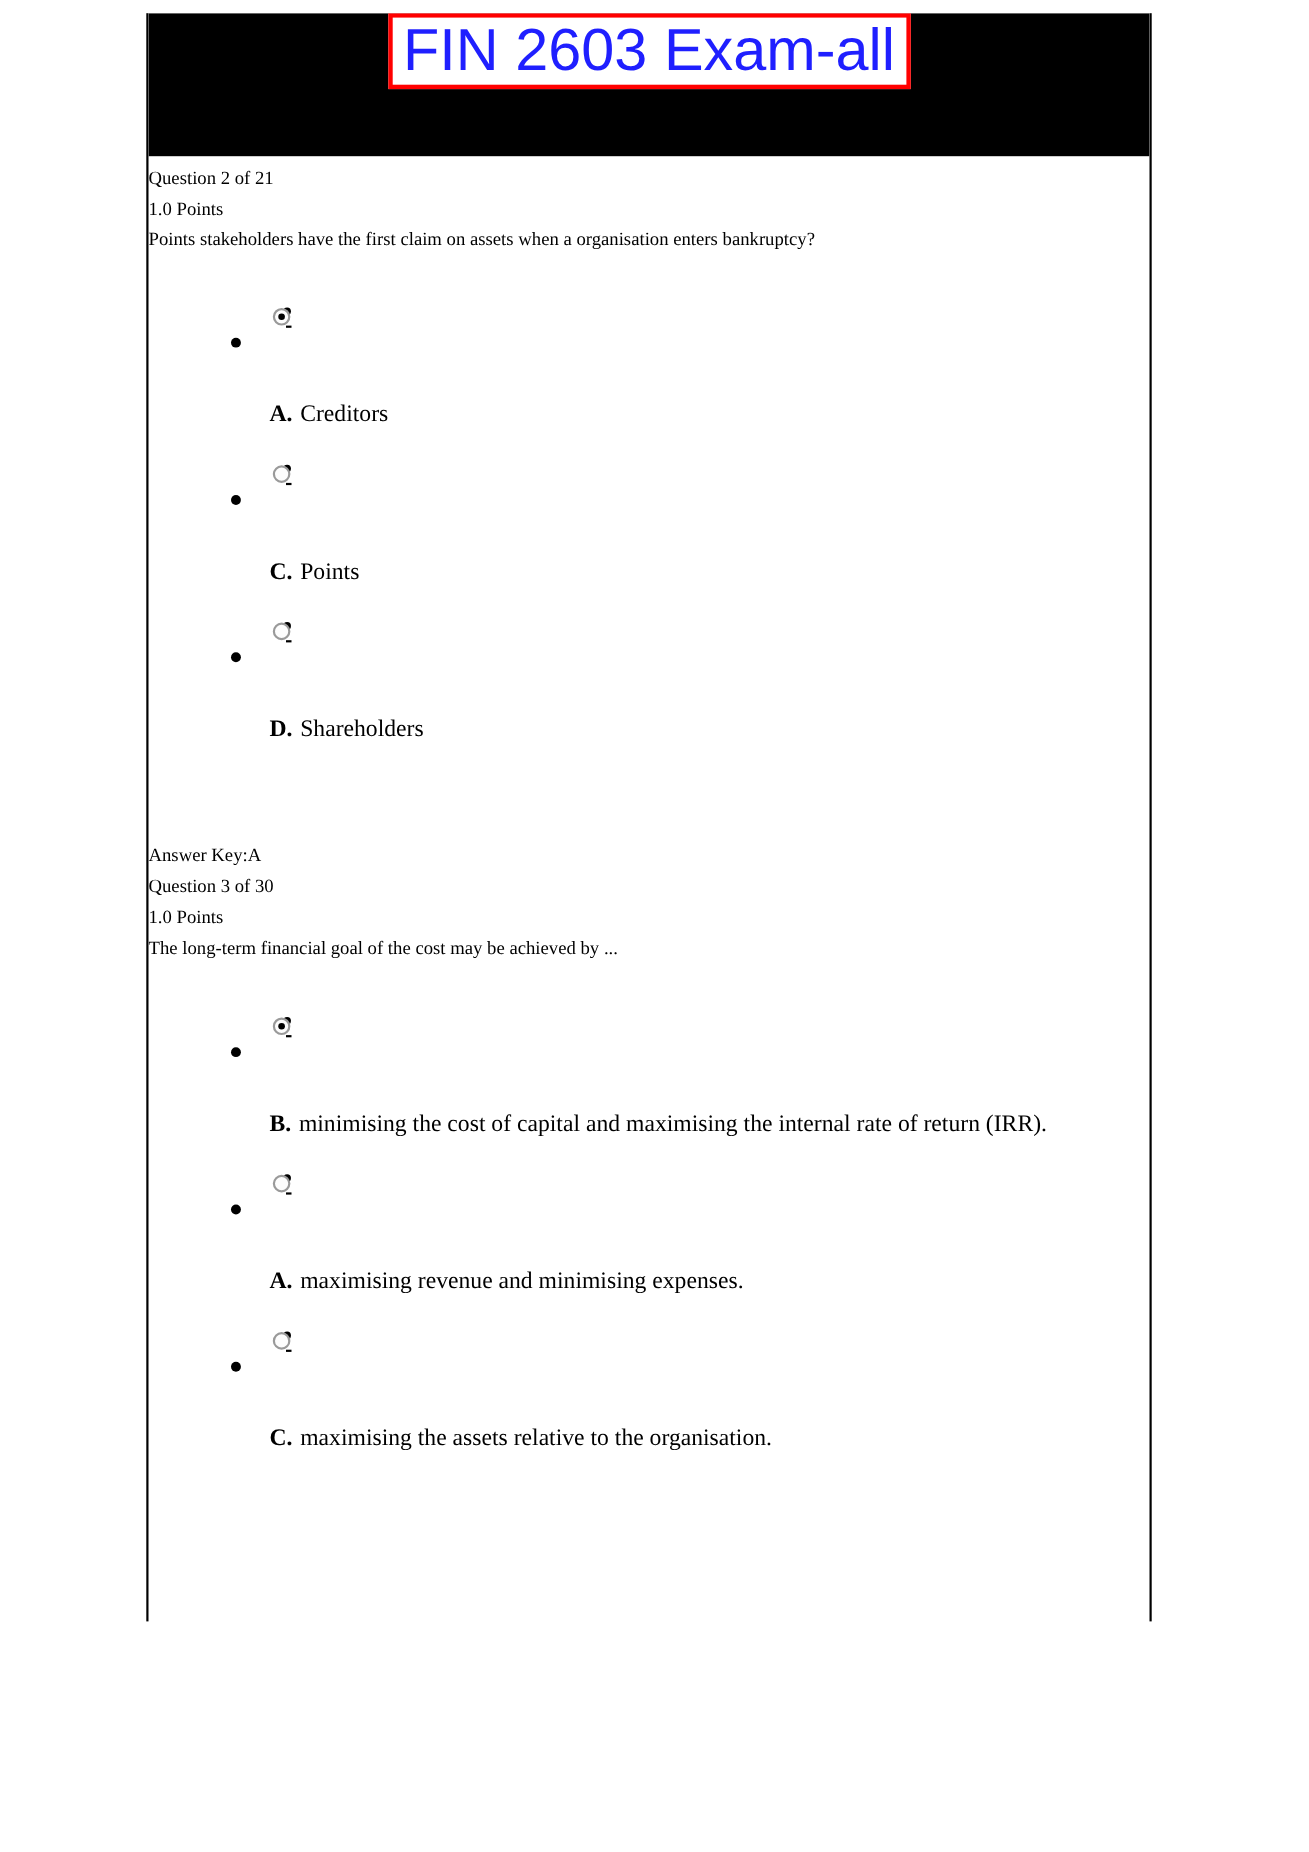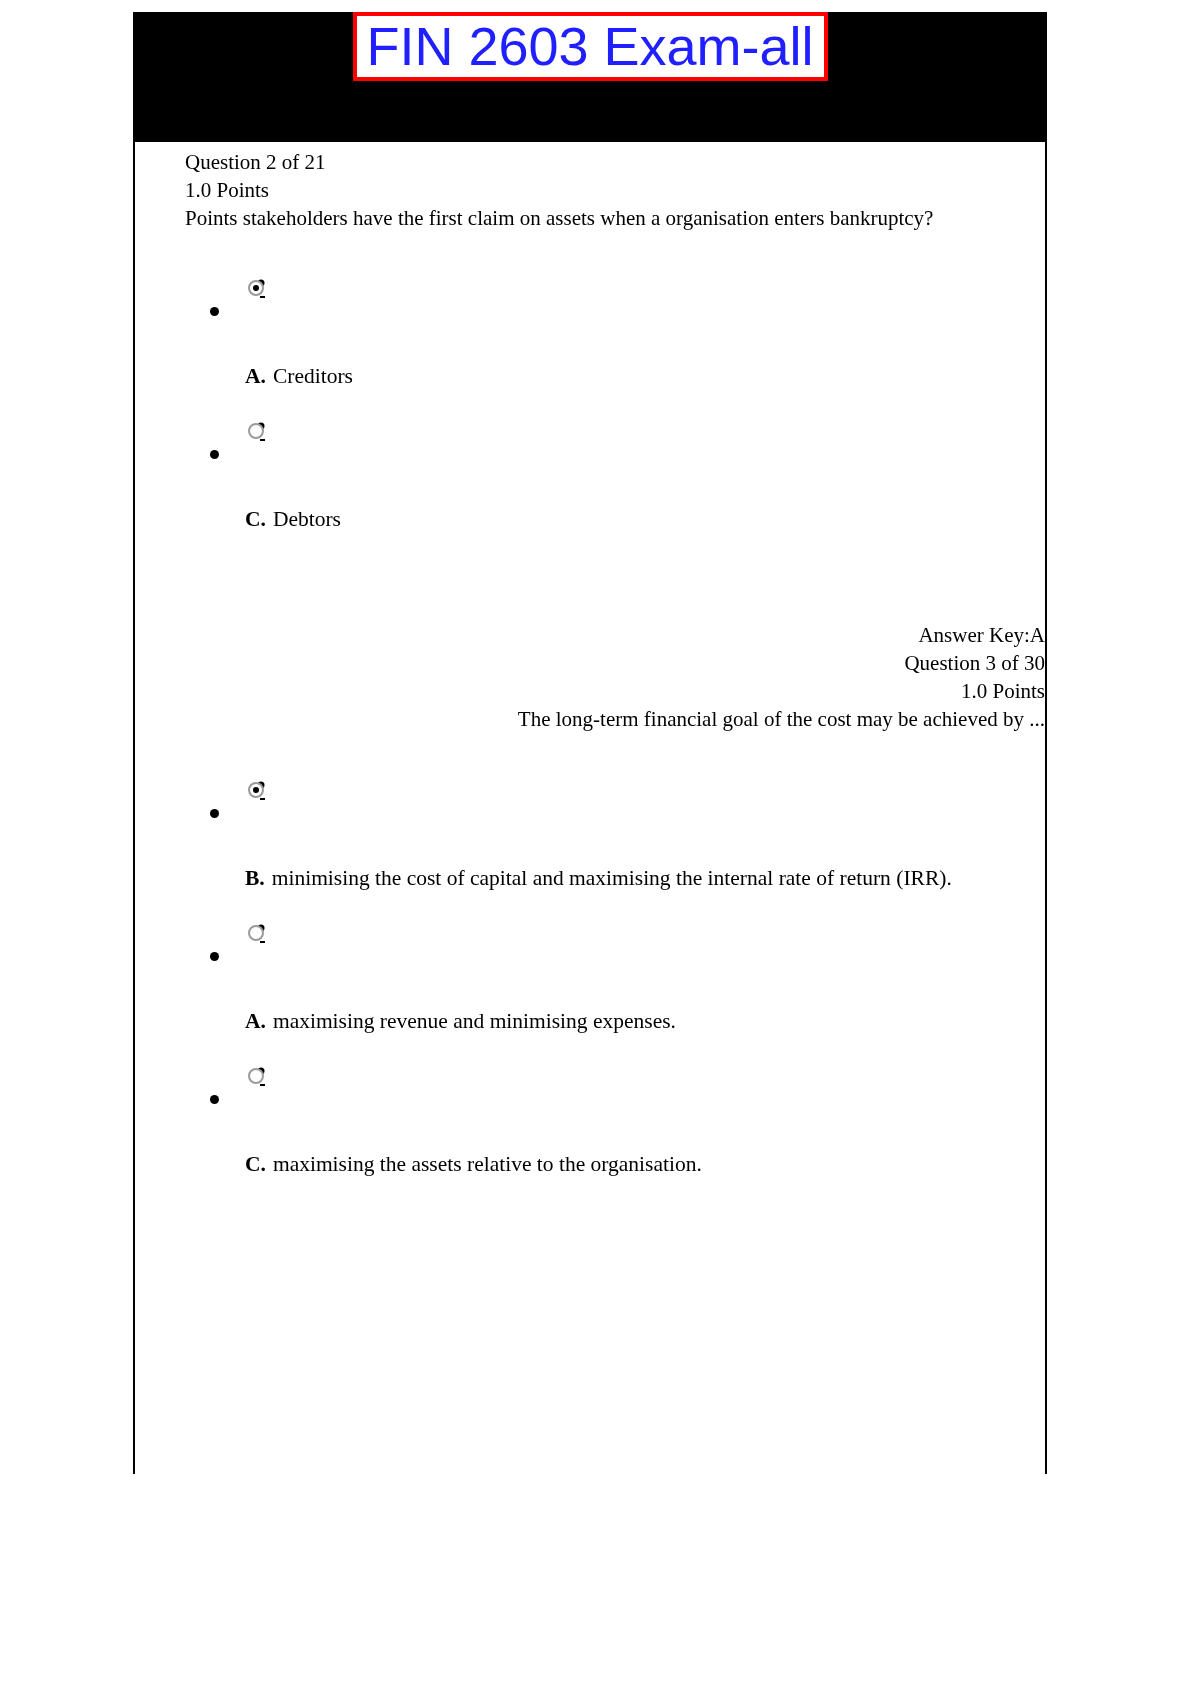--- a/index.html
+++ b/index.html
@@ -12,24 +12,24 @@
     border-left:2px solid #000; border-right:2px solid #000;
     background:#ffffff; overflow:hidden;
   }
   .banner { height:130px; background:#000000; }
   .title-box {
     width:467px; height:61px; margin:0 auto; background:#ffffff;
     border:4px solid #ff0000; text-align:center;
     font-family:"Liberation Sans", sans-serif; font-size:54px; line-height:60px;
     color:#1f1fff; overflow:hidden; white-space:nowrap;
   }
-  .tblock { padding-left:12px; font-size:21px; line-height:28px;margin-left:38px; }
+  .tblock { padding-left:0; font-size:17px; line-height:28px; }
   .tblock div { white-space:nowrap; }
   .q2block  { margin-top:6px; }
-  .ansblock { margin-top:55px;text-align:right; }
+  .ansblock { margin-top:55px; }
   .opts-q2  { margin-top:48px; }
   .opts-q3  { margin-top:49px; }
   .option { position:relative; height:143px;text-align:right; }
   .radio {
     position:absolute; left:113px; top:0; width:12px; height:12px;
     border:2px solid #9a9a9a; border-radius:50%; background:#fdfdfd;
     box-shadow:5px -5px 0 -4.5px #000;
     cursor:pointer;
   }
   .radio::after {
@@ -71,21 +71,26 @@
 
     <div class="options opts-q2">
       <div class="option">
         <span class="radio selected"></span>
         <span class="bullet"></span>
         <span class="opt-label"><b>A.</b><span>Creditors</span></span>
       </div>
       <div class="option">
         <span class="radio"></span>
         <span class="bullet"></span>
-        <span class="opt-label"><b>C.</b><span>Debtors</span></span>
+        <span class="opt-label"><b>C.</b><span>Points</span></span>
+      </div>
+      <div class="option">
+        <span class="radio"></span>
+        <span class="bullet"></span>
+        <span class="opt-label"><b>D.</b><span>Shareholders</span></span>
       </div>
     </div>
 
     <div class="tblock ansblock">
       <div>Answer Key:A</div>
       <div>Question 3 of 30</div>
       <div>1.0 Points</div>
       <div>The long-term financial goal of the cost may be achieved by ...</div>
     </div>
 

